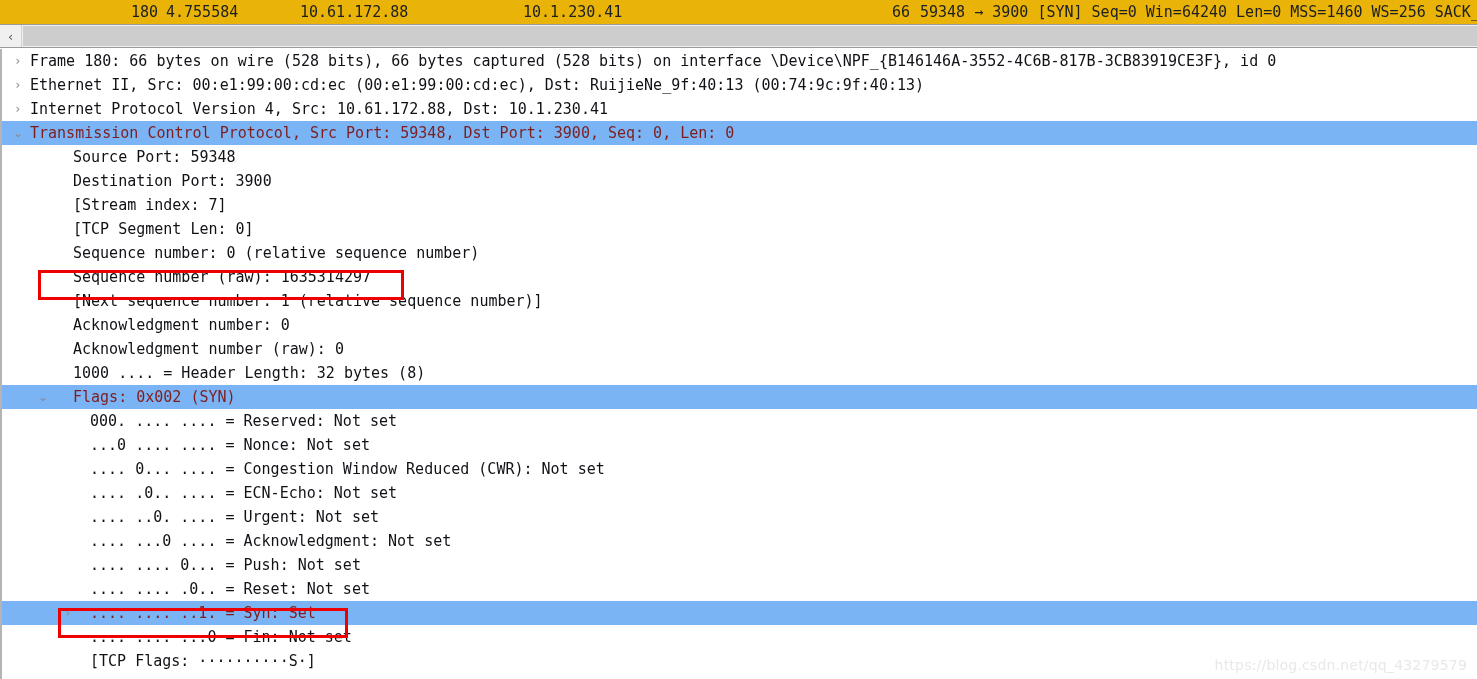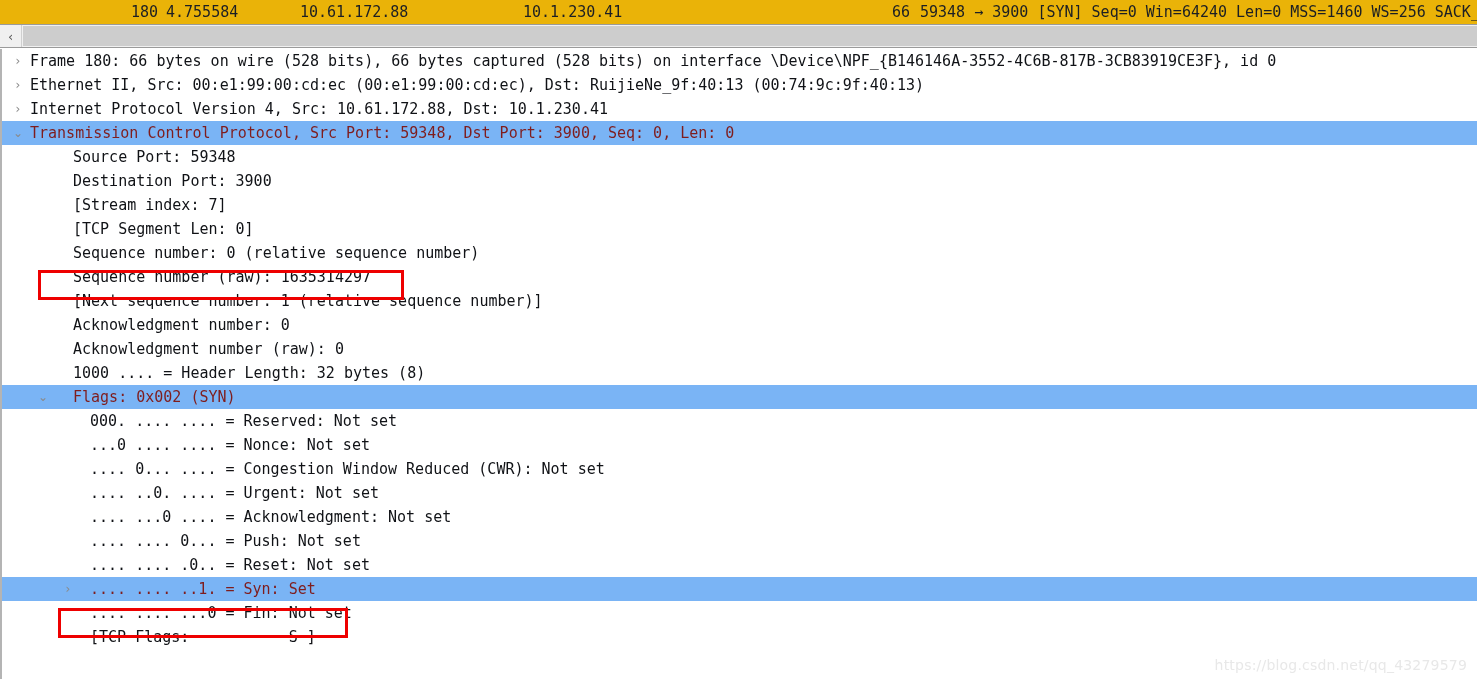--- a/index.html
+++ b/index.html
@@ -242,20 +242,24 @@
       <div class="trow lvl2">
         <span class="twig"></span>
         <span class="tlabel">...0 .... .... = Nonce: Not set</span>
       </div>
       <div class="trow lvl2">
         <span class="twig"></span>
         <span class="tlabel">.... 0... .... = Congestion Window Reduced (CWR): Not set</span>
       </div>
       <div class="trow lvl2">
         <span class="twig"></span>
+        <span class="tlabel">.... .0.. .... = ECN-Echo: Not set</span>
+      </div>
+      <div class="trow lvl2">
+        <span class="twig"></span>
         <span class="tlabel">.... ..0. .... = Urgent: Not set</span>
       </div>
       <div class="trow lvl2">
         <span class="twig"></span>
         <span class="tlabel">.... ...0 .... = Acknowledgment: Not set</span>
       </div>
       <div class="trow lvl2">
         <span class="twig"></span>
         <span class="tlabel">.... .... 0... = Push: Not set</span>
       </div>

